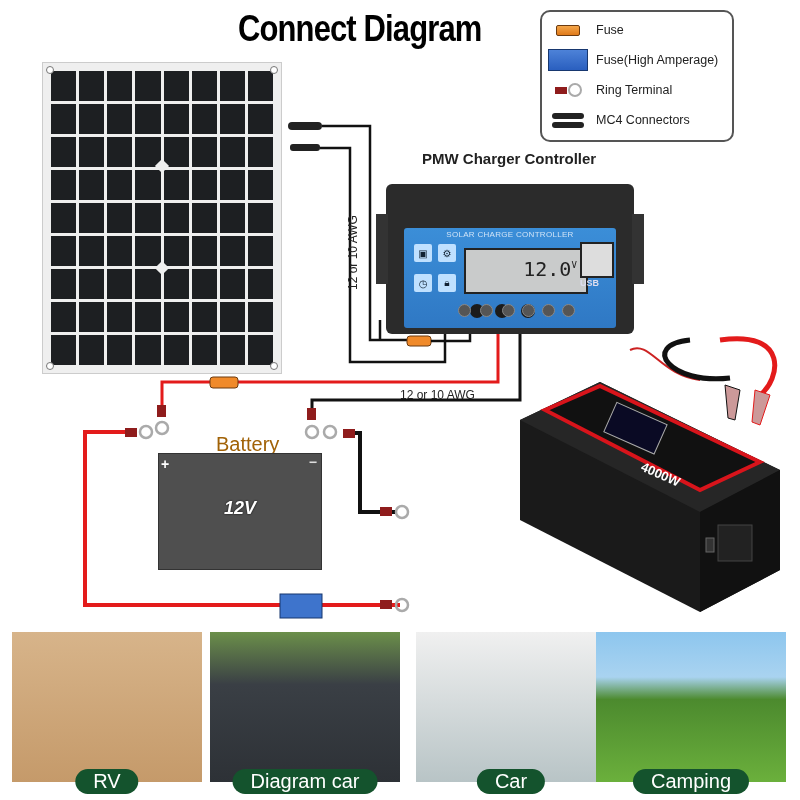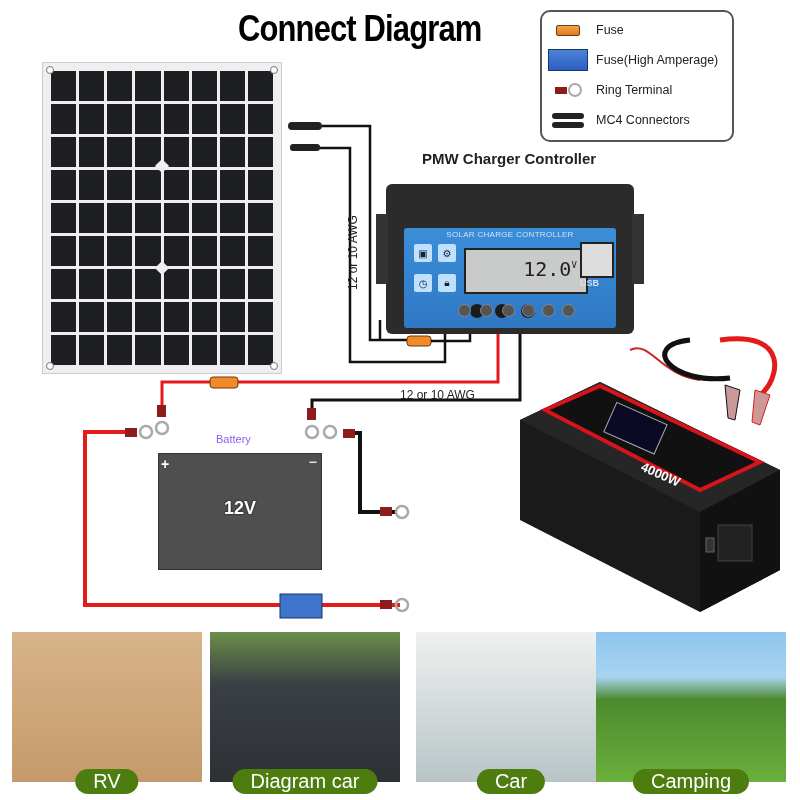--- a/index.html
+++ b/index.html
@@ -28,27 +28,27 @@
   .ctrl .lcd{position:absolute;left:60px;top:20px;width:72px;height:42px;background:#c9cbcb;border:2px solid #222;font-family:"DejaVu Sans Mono",monospace;font-size:20px;color:#222;text-align:center;line-height:30px;padding-left:48px;}
   .ctrl .btn{position:absolute;top:76px;width:14px;height:14px;border-radius:50%;background:#1b1b1b;}
   .ctrl .ico{position:absolute;width:18px;height:18px;background:#bfe0ff;border-radius:2px;font-size:10px;display:flex;align-items:center;justify-content:center;color:#123;}
   .ctrl .usb{position:absolute;left:176px;top:14px;width:30px;height:32px;background:#ddd;border:2px solid #222;}
   .ctrl .usbl{position:absolute;left:176px;top:50px;font-size:9px;color:#dde;font-weight:bold;}
   .ctrl .term{position:absolute;top:120px;width:11px;height:11px;border-radius:50%;background:#555;border:1px solid #888;}
   .ear{position:absolute;top:30px;width:12px;height:70px;background:#333;}
   .awg-v{left:346px;top:290px;font-size:12px;color:#222;transform:rotate(-90deg);transform-origin:left top;white-space:nowrap;}
   .awg-h{left:400px;top:388px;font-size:12px;color:#222;}
   .battery{left:158px;top:453px;width:162px;height:115px;background:#4f4f4f;border:1px solid #333;}
-  .bat-v{position:absolute;left:0;right:0;top:44px;text-align:center;color:#fff;font-weight:bold;font-size:18px;text-shadow:0 0 2px #000;}
-  .bat-label{left:216px;top:433px;font-size:11px;color:#8b5cf6;}
+  .bat-v{position:absolute;left:0;right:0;top:44px;text-align:center;color:#fff;font-weight:bold;font-size:18px;text-shadow:0 0 2px #000;font-style:italic;}
+  .bat-label{left:216px;top:433px;font-size:20px;color:#a16207;}
   .bat-plus{position:absolute;left:2px;top:2px;color:#fff;font-weight:bold;font-size:14px;}
   .bat-minus{position:absolute;right:4px;top:0px;color:#ddd;font-weight:bold;font-size:14px;}
   .app{left:8px;top:632px;width:190px;height:156px;}
   .app .pic{position:absolute;left:0;top:0;width:100%;height:150px;}
-  .app .tag{position:absolute;left:50%;bottom:-6px;transform:translateX(-50%);background:#4d7c0f;color:#fff;border-radius:14px;padding:1px 18px;font-size:20px;white-space:nowrap;}
+  .app .tag{position:absolute;left:50%;bottom:-6px;transform:translateX(-50%);background:#14532d;color:#fff;border-radius:14px;padding:1px 18px;font-size:20px;white-space:nowrap;}
   svg{position:absolute;left:0;top:0;}
 </style>
 </head>
 <body>
 
 <div class="abs title">Connect Diagram</div>
 
 <div class="abs legend">
   <div class="lg-item" style="top:6px">
     <div class="lg-icon">

